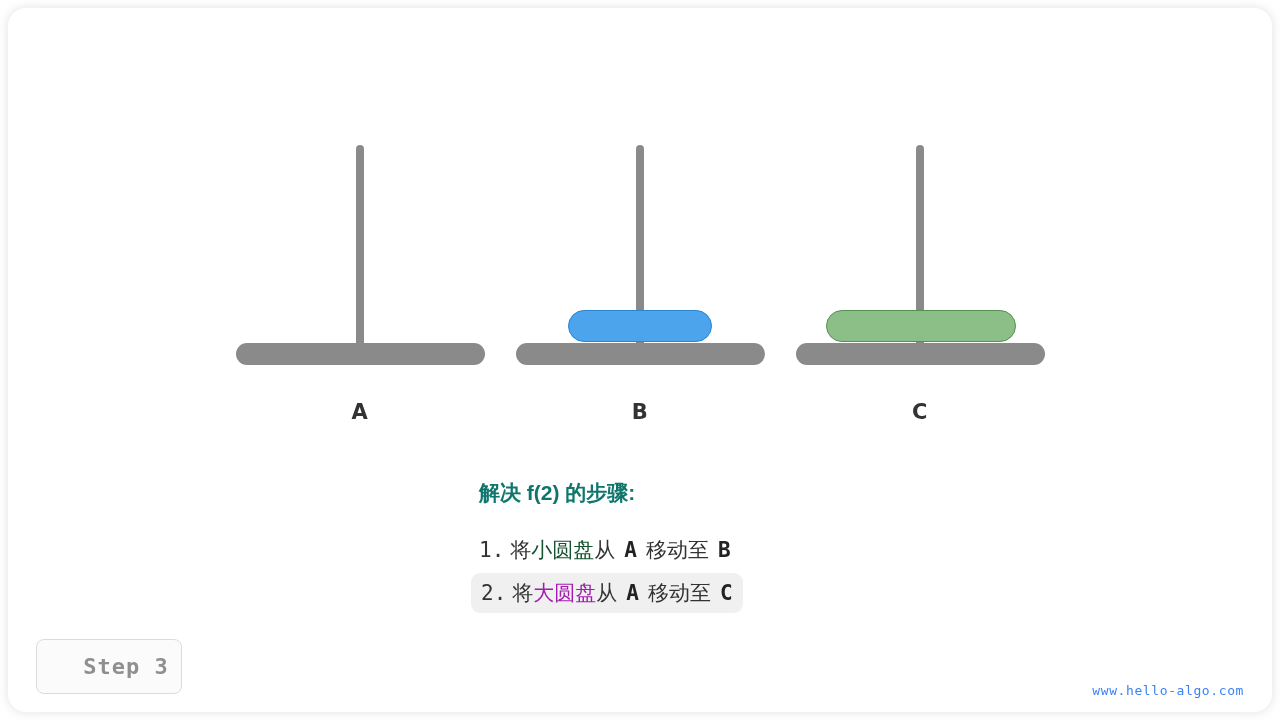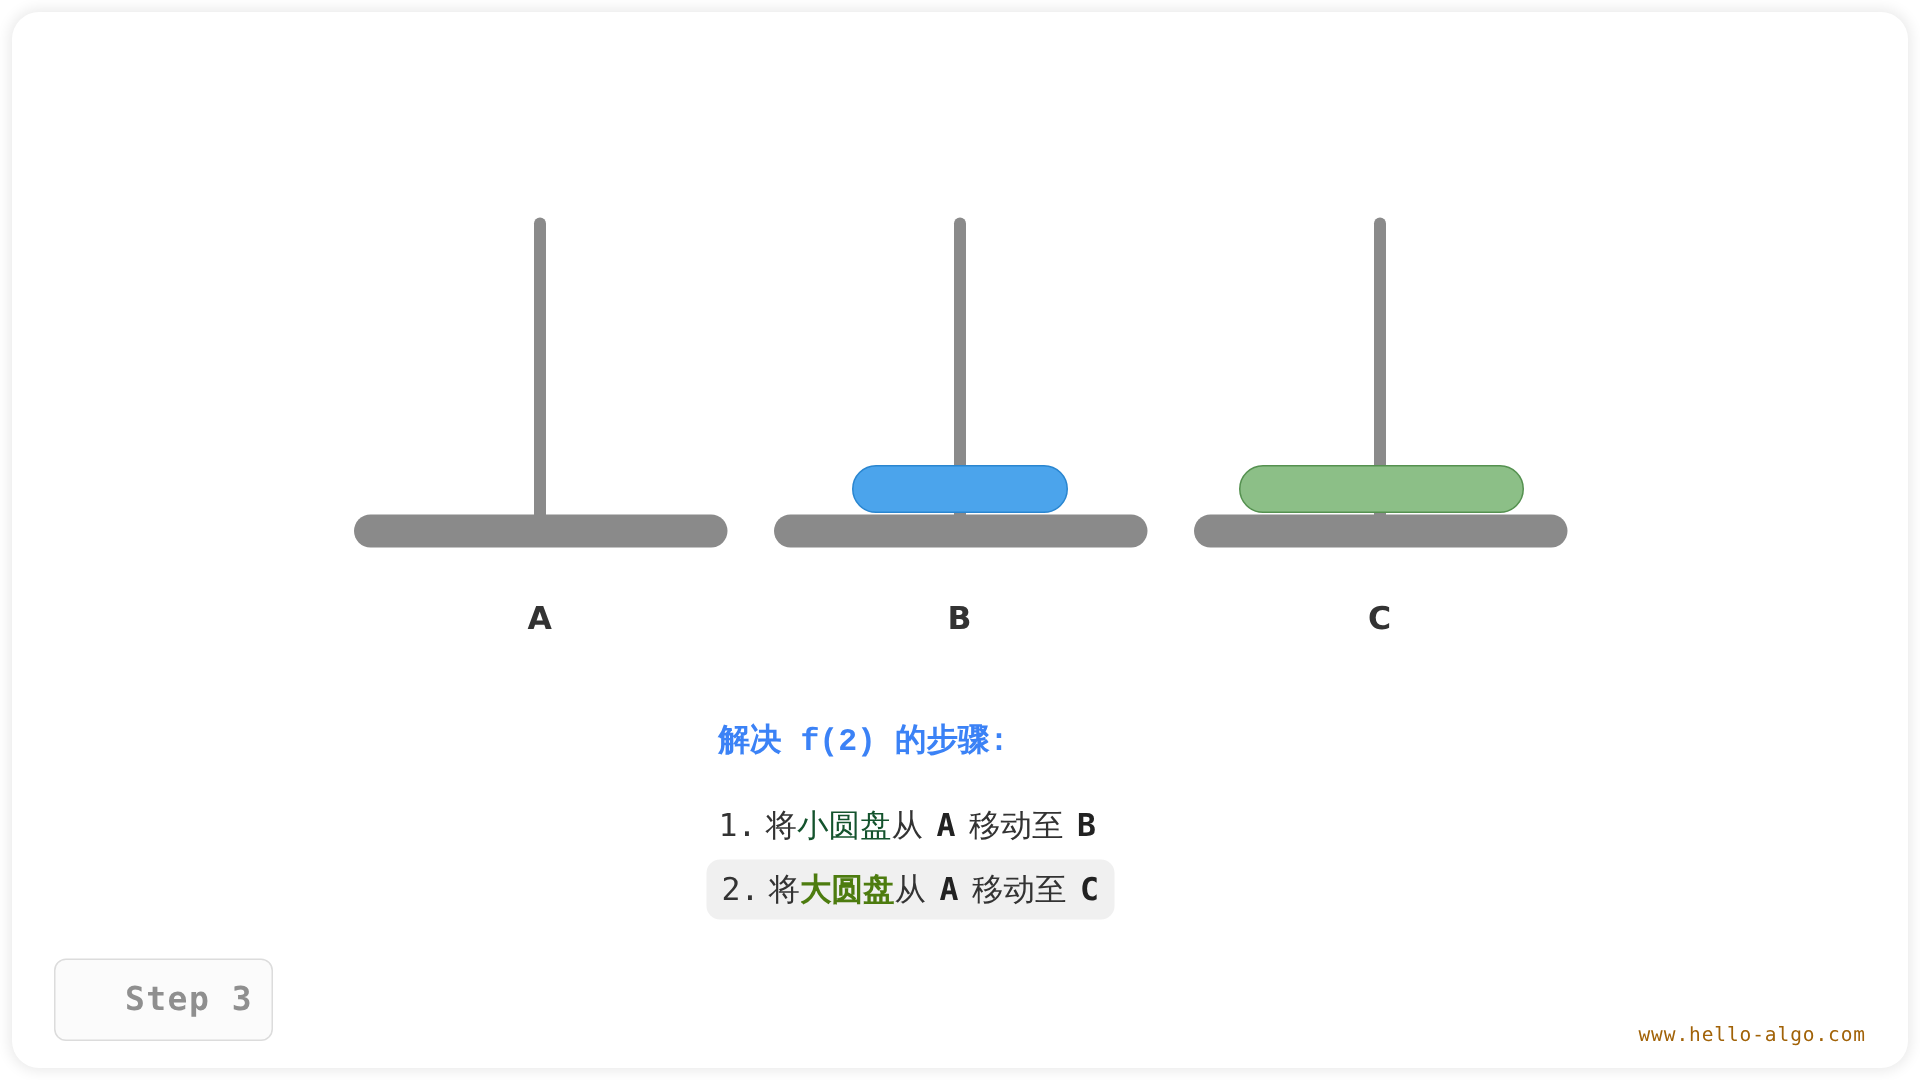--- a/index.html
+++ b/index.html
@@ -72,40 +72,40 @@
   .disk-large {
     background: #8CBF87;
     border: 1.6px solid #559150;
   }
 
   
   .caption-title {
     position: absolute;
     font-size: 21px;
     font-weight: bold;
-    color: #3b82f6;
-    font-family: Liberation Mono, monospace;
+    color: #0f766e;
+    font-family: Liberation Sans, sans-serif;
     white-space: nowrap;
   }
   .step-line {
     position: absolute;
     font-size: 21px;
     font-family: "DejaVu Sans Mono", "Liberation Mono", monospace;
     color: #333333;
     white-space: nowrap;
     display: flex;
     align-items: center;
     box-sizing: border-box;
   }
   .step-line.highlight {
     background: #f0f0f0;
     border-radius: 9px;
   }
   .kw-blue  { color: #14532d; font-weight: normal; }
-  .kw-green { color: #4d7c0f; font-weight: bold; }
+  .kw-green { color: #a21caf; font-weight: normal; }
   .peg-ref  { font-weight: bold; color: #222222; }
 
   
   .step-badge {
     position: absolute;
     left: 36px;
     top: 639px;
     width: 146px;
     height: 55px;
     border: 1px solid #dcdcdc;
@@ -123,21 +123,21 @@
     padding-left: 34px;
   }
 
   
   .watermark {
     position: absolute;
     right: 36px;
     bottom: 22px;
     font-family: "DejaVu Sans Mono", "Liberation Mono", monospace;
     font-size: 13px;
-    color: #a16207;
+    color: #3b82f6;
     letter-spacing: 0.6px;
   }
 </style>
 </head>
 <body>
 
 <div id="canvas">
   <div class="card-frame"></div>
 
   <div class="tower">

